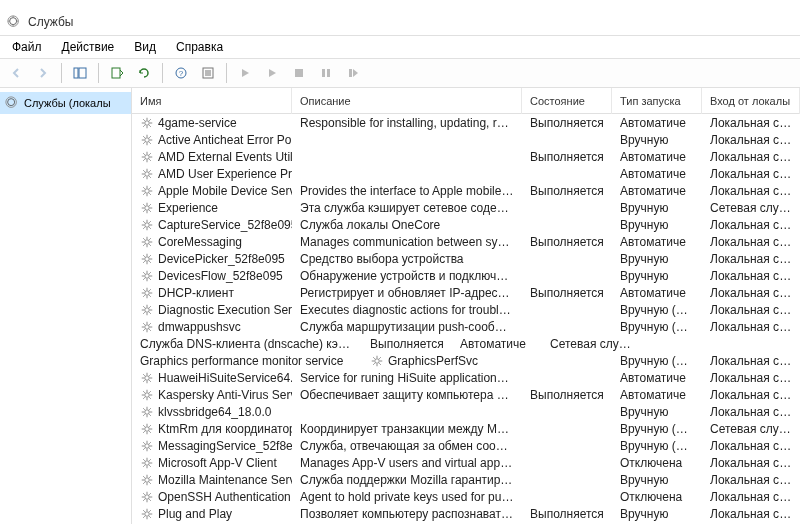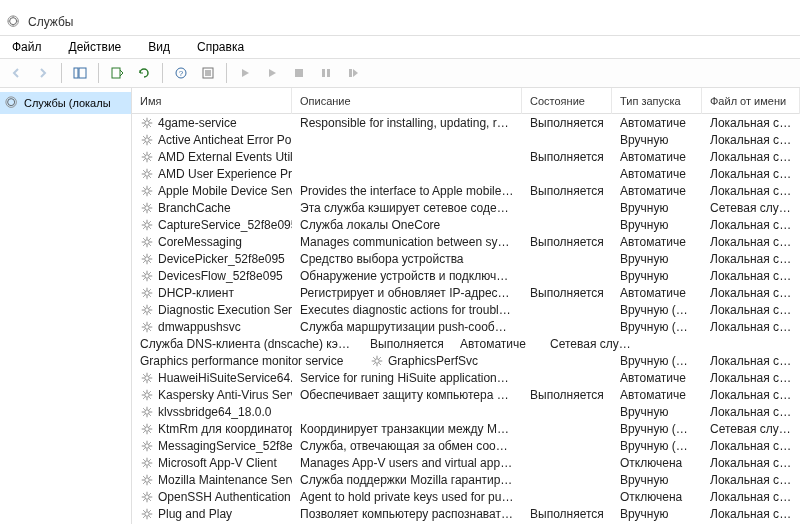--- a/index.html
+++ b/index.html
@@ -21,21 +21,21 @@
     border-bottom: 1px solid #e0e0e0;
     margin-top: 8px;
   }
   .title-icon { width: 16px; height: 16px; margin-right: 6px; display: inline-flex; align-items: center; justify-content: center; }
   .title-text { font-size: 12px; color: #333; }
   .menubar {
     height: 22px;
     display: flex;
     align-items: center;
     padding: 0 2px;
-    gap: 7px;
+    gap: 0;
   }
   .menu-item {
     padding: 3px 10px;
     cursor: default;
   }
   .toolbar {
     height: 30px;
     display: flex;
     align-items: center;
     padding: 0 4px;
@@ -240,21 +240,21 @@
       <span>Службы (локалы</span>
     </div>
   </div>
 
   <div class="list-pane">
     <div class="list-header">
       <div class="col-head col-name">Имя</div>
       <div class="col-head col-desc">Описание</div>
       <div class="col-head col-state">Состояние</div>
       <div class="col-head col-startup">Тип запуска</div>
-      <div class="col-head col-logon">Файл от имени</div>
+      <div class="col-head col-logon">Вход от локалы</div>
     </div>
     <div class="list-body" id="list-body">
         <div class="row">
           <div class="cell name">
             <span class="svc-icon">
               <svg width="12" height="12" viewBox="0 0 16 16">
                 <circle cx="8" cy="8" r="3" fill="none" stroke="#666"></circle>
                 <g stroke="#666">
                   <line x1="8" y1="1" x2="8" y2="4"></line>
                   <line x1="8" y1="12" x2="8" y2="15"></line>
@@ -380,21 +380,21 @@
                   <line x1="8" y1="12" x2="8" y2="15"></line>
                   <line x1="1" y1="8" x2="4" y2="8"></line>
                   <line x1="12" y1="8" x2="15" y2="8"></line>
                   <line x1="3" y1="3" x2="5" y2="5"></line>
                   <line x1="11" y1="11" x2="13" y2="13"></line>
                   <line x1="3" y1="13" x2="5" y2="11"></line>
                   <line x1="11" y1="5" x2="13" y2="3"></line>
                 </g>
               </svg>
             </span>
-            <span>BranchCache</span>
+            <span>Experience</span>
           </div>
           <div class="cell desc">Эта служба кэширует сетевое содержимо...</div>
           <div class="cell state"></div>
           <div class="cell startup">Вручную</div>
           <div class="cell logon">Сетевая служба</div>
         </div>
         <div class="row">
           <div class="cell name">
             <span class="svc-icon">
               <svg width="12" height="12" viewBox="0 0 16 16">

